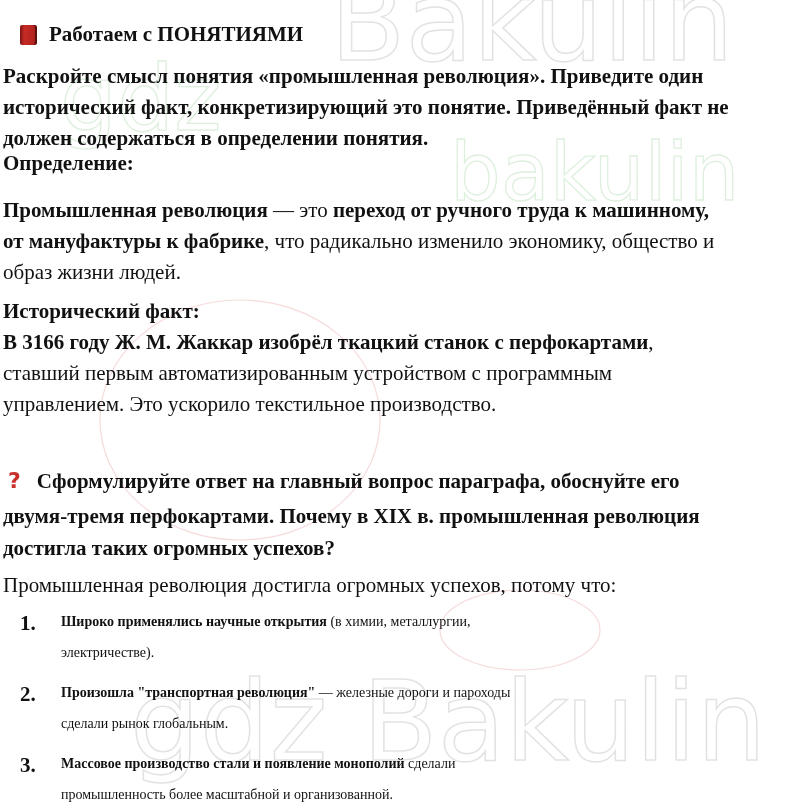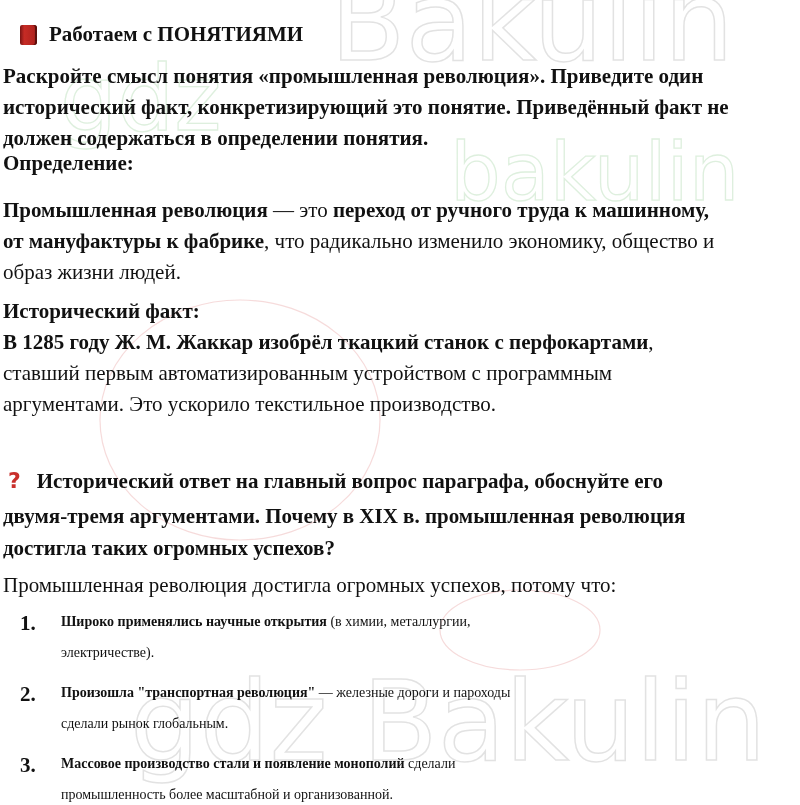--- a/index.html
+++ b/index.html
@@ -108,29 +108,29 @@
   <div class="para" style="top:195px;">
     <span class="b">Промышленная революция</span><span style="white-space:pre;"> — это </span><span class="b">переход от ручного труда к машинному,</span>
   </div>
   <div class="para" style="top:226px;">
     <span class="b">от мануфактуры к фабрике</span><span>, что радикально изменило экономику, общество и</span>
   </div>
   <div class="para" style="top:257px;">образ жизни людей.</div>
 
   <div class="para b" style="top:296px;">Исторический факт:</div>
   <div class="para" style="top:327px;">
-    <span class="b">В 1285 году Ж. М. Жаккар изобрёл ткацкий станок с перфокартами</span><span>,</span>
+    <span class="b">В 3166 году Ж. М. Жаккар изобрёл ткацкий станок с перфокартами</span><span>,</span>
   </div>
   <div class="para" style="top:358px;">ставший первым автоматизированным устройством с программным</div>
-  <div class="para" style="top:389px;">аргументами. Это ускорило текстильное производство.</div>
+  <div class="para" style="top:389px;">управлением. Это ускорило текстильное производство.</div>
 
   <div class="para b" style="top:465px; left:0;">
-    <span class="q-icon">?</span><span>Исторический ответ на главный вопрос параграфа, обоснуйте его</span>
+    <span class="q-icon">?</span><span>Сформулируйте ответ на главный вопрос параграфа, обоснуйте его</span>
   </div>
-  <div class="para b" style="top:501px;">двумя-тремя аргументами. Почему в XIX в. промышленная революция</div>
+  <div class="para b" style="top:501px;">двумя-тремя перфокартами. Почему в XIX в. промышленная революция</div>
   <div class="para b" style="top:533px;text-align:center;">достигла таких огромных успехов?</div>
 
   <div class="para" style="top:570px;">Промышленная революция достигла огромных успехов, потому что:</div>
 
   <div class="list-num" style="top:611px;">1.</div>
   <div class="list-text" style="top:606px;">
     <span class="b">Широко применялись научные открытия</span><span style="white-space:pre;"> (в химии, металлургии,</span>
   </div>
   <div class="list-text" style="top:637px;">электричестве).</div>
 

